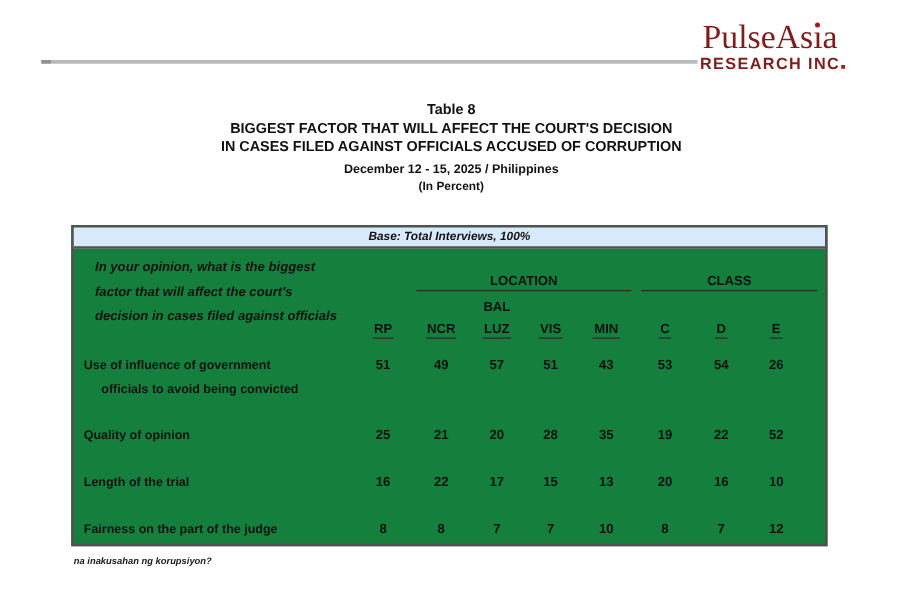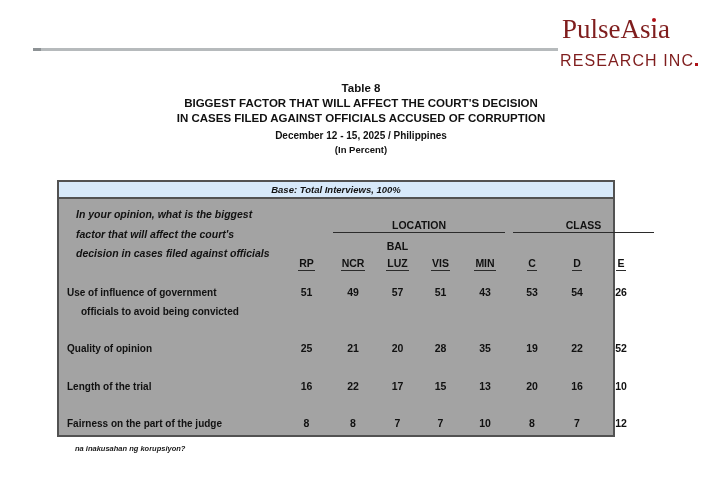--- a/index.html
+++ b/index.html
@@ -7,30 +7,30 @@
     width:722px;height:480px;position:relative;background:#ffffff;overflow:hidden;
     font-family:"Liberation Sans", sans-serif;color:#111;
   }
   
   .rule{position:absolute;left:33px;top:48px;width:525px;height:3px;
         background:linear-gradient(to right,#8d9295 0 8px,#b6babc 8px 100%);}
   .logo{position:absolute;left:560px;top:15px;width:112px;text-align:center;color:#7f1d1d;}
   .logo-name{font-family:"Liberation Serif", serif;font-size:27px;line-height:29px;letter-spacing:0;}
   .dotless{position:relative;display:inline-block;}
   .dotless .dot{position:absolute;left:1px;top:3px;width:4px;height:4px;background:#b01118;border-radius:50%;}
-  .logo-sub{font-size:16px;font-weight:normal;letter-spacing:1.1px;line-height:12px;white-space:nowrap;margin-top:11px;}
+  .logo-sub{font-size:13px;font-weight:bold;letter-spacing:1.1px;line-height:12px;white-space:nowrap;margin-top:1px;}
   .sub-dot{display:inline-block;width:3px;height:3px;background:#b01118;margin-left:1px;}
   
   .titles{position:absolute;left:0;top:81px;width:722px;text-align:center;font-weight:bold;}
   .t-no,.t-main{font-size:11.5px;line-height:15px;}
   .t-date{font-size:10px;line-height:14px;margin-top:3px;}
   .t-unit{font-size:9.5px;line-height:13px;}
   
-  .tbl{position:absolute;left:57px;top:180px;width:558px;box-sizing:border-box;
-       border:2px solid #525252;background:#a3a3a3;}
+  .tbl{position:absolute;left:57px;top:180px;width:605px;box-sizing:border-box;
+       border:2px solid #525252;background:#15803d;}
   .base{height:15px;background:#d7e9fa;border-bottom:2px solid #525252;
         display:flex;align-items:center;justify-content:center;
         font-size:9.5px;font-weight:bold;font-style:italic;}
   .grid{display:grid;
         grid-template-columns:224px 47px 46px 43px 43px 46px 48px 42px 46px 16px;
         grid-template-rows:34px 20px 30px 56px 38px 37px 21px;}
   .question{grid-column:1;grid-row:1/4;padding:6px 0 0 17px;
             font-weight:bold;font-style:italic;font-size:10.5px;line-height:19.5px;}
   .grp{align-self:end;text-align:center;border-bottom:1.5px solid #2b2b2b;
        padding-bottom:1px;font-size:10.5px;font-weight:bold;}
@@ -43,21 +43,21 @@
   .co0{grid-column:2}.co1{grid-column:3}.co2{grid-column:4}.co3{grid-column:5}
   .co4{grid-column:6}.co5{grid-column:7}.co6{grid-column:8}.co7{grid-column:9}
   .row0{grid-row:4}.row1{grid-row:5}.row2{grid-row:6}.row3{grid-row:7}
   .lab{grid-column:1;padding-left:8px;font-weight:bold;font-size:10px;line-height:19px;}
   .lab .l2{padding-left:14px;}
   .dc{text-align:center;font-weight:bold;font-size:10.5px;line-height:19px;}
   
   .footnote{position:absolute;left:44px;top:441px;font-size:7.5px;font-style:italic;
             font-weight:bold;color:#1a1a1a;line-height:15px;width:560px;}
   .fn1{display:flex;gap:7px;}
-  .fn2{margin-left:31px;}
+  .fn2{margin-left:15px;}
 </style>
 </head>
 <body>
 
 <div class="rule"></div>
 
 <div class="logo">
   <div class="logo-name"><span>PulseAs</span><span class="dotless"><span>ı</span><span class="dot"></span></span><span>a</span></div>
   <div class="logo-sub"><span>RESEARCH INC</span><span class="sub-dot"></span></div>
 </div>

